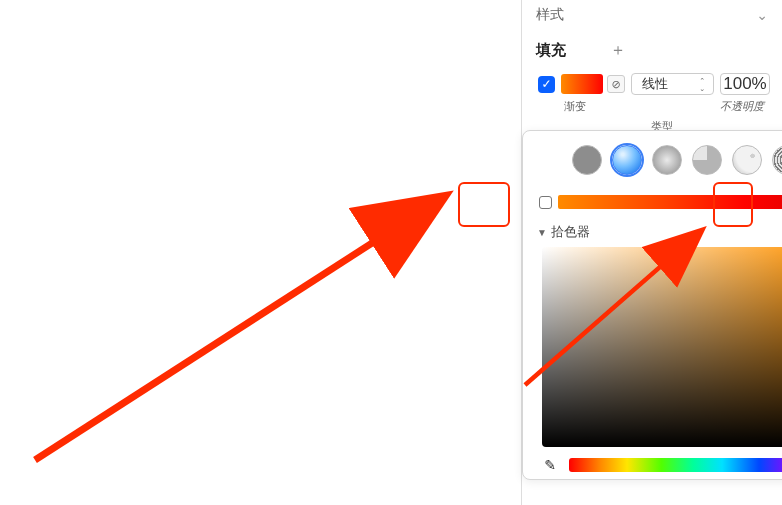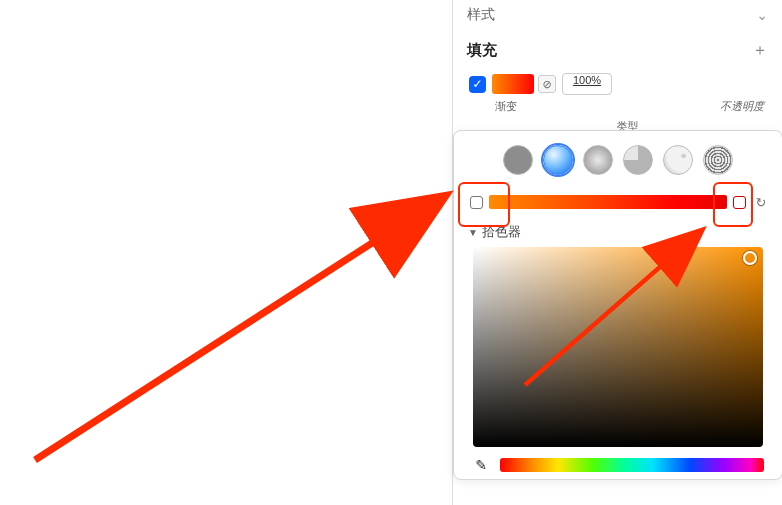--- a/index.html
+++ b/index.html
@@ -10,21 +10,21 @@
       font-size: 13px;
       color: #333;
       background: #fff;
       position: relative;
       overflow: hidden;
     }
     .inspector {
       position: absolute;
       right: 0;
       top: 0;
-      width: 330px;
+      width: 261px;
       height: 505px;
       border-left: 1px solid #ddd;
       background: #fff;
     }
     .section-header {
       display: flex;
       align-items: center;
       justify-content: space-between;
       padding: 6px 14px 6px 14px;
       color: #666;
@@ -32,25 +32,26 @@
     .section-title {
       font-size: 14px;
     }
     .chev {
       color: #999;
       font-size: 14px;
     }
     .fill-header {
       display: flex;
       align-items: center;
-      justify-content: space-between;
+      justify-content: flex-start;
       padding: 10px 14px 8px 14px;
       font-size: 15px;
       font-weight: 600;
       color: #222;
+      gap: 44px;
     }
     .plus {
       color: #888;
       font-size: 16px;
       font-weight: 300;
     }
     .fill-row {
       display: flex;
       align-items: center;
       gap: 6px;
@@ -109,22 +110,21 @@
       gap: 1px;
     }
     .opacity-input {
       width: 50px;
       height: 22px;
       border: 1px solid #ccc;
       border-radius: 4px;
       display: inline-flex;
       align-items: flex-start;
       justify-content: center;
-      font-size: 11px;
-      text-decoration: underline;
+      font-size: 17px;
     }
     .labels-row {
       display: flex;
       padding: 2px 14px 0 20px;
       font-size: 11px;
       color: #666;
     }
     .labels-row .l1 { width: 66px; text-align: center; }
     .labels-row .l2 { flex: 1; text-align: center; margin-top: 20px; }
     .labels-row .l3 { width: 52px; text-align: center; font-style: italic; }
@@ -274,20 +274,27 @@
 
   <div class="fill-header">
     <span>填充</span>
     <span class="plus">＋</span>
   </div>
 
   <div class="fill-row">
     <span class="checkbox">✓</span>
     <span class="swatch"></span>
     <span class="swatch-link">⊘</span>
+    <div class="type-select">
+      <span>线性</span>
+      <span class="stepper">
+        <span>⌃</span>
+        <span>⌄</span>
+      </span>
+    </div>
     <div class="opacity-input">
       <span>100%</span>
     </div>
   </div>
 
   <div class="labels-row">
     <span class="l1">渐变</span>
     <span class="l2">类型</span>
     <span class="l3">不透明度</span>
   </div>

